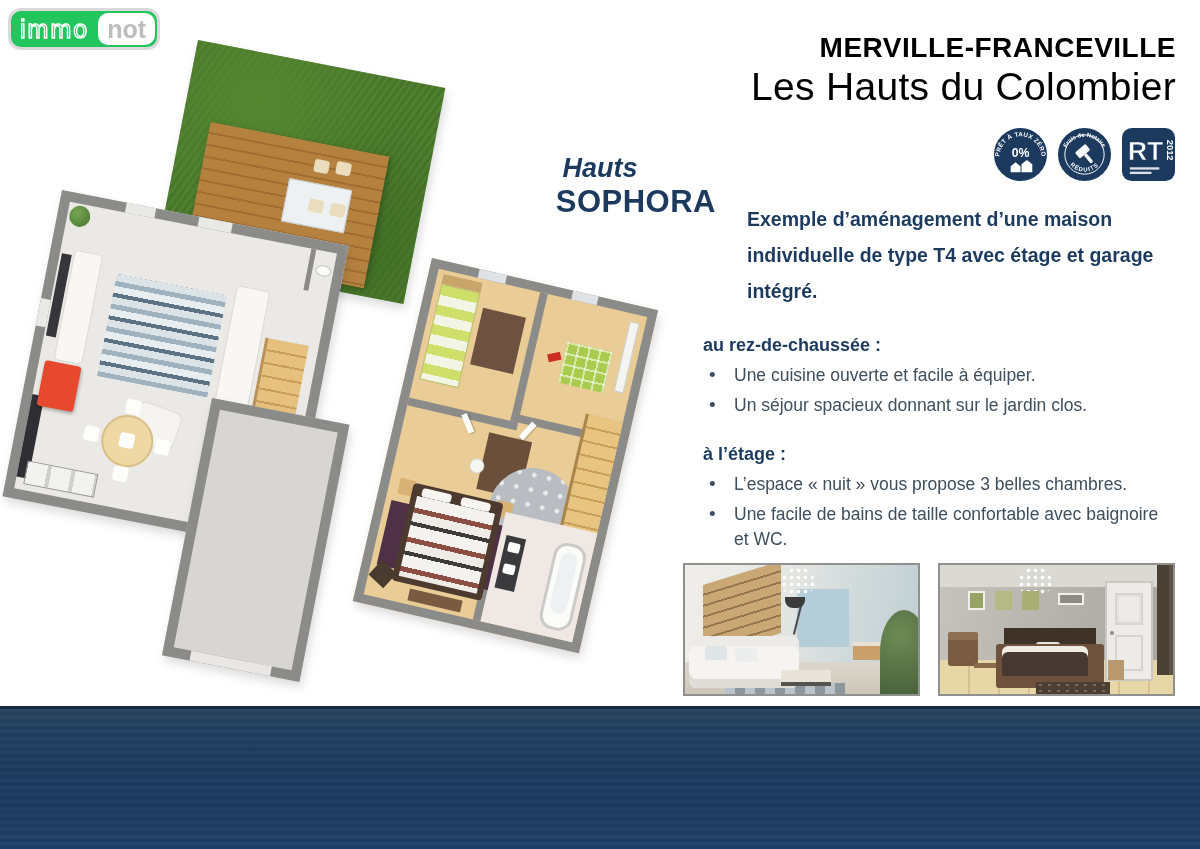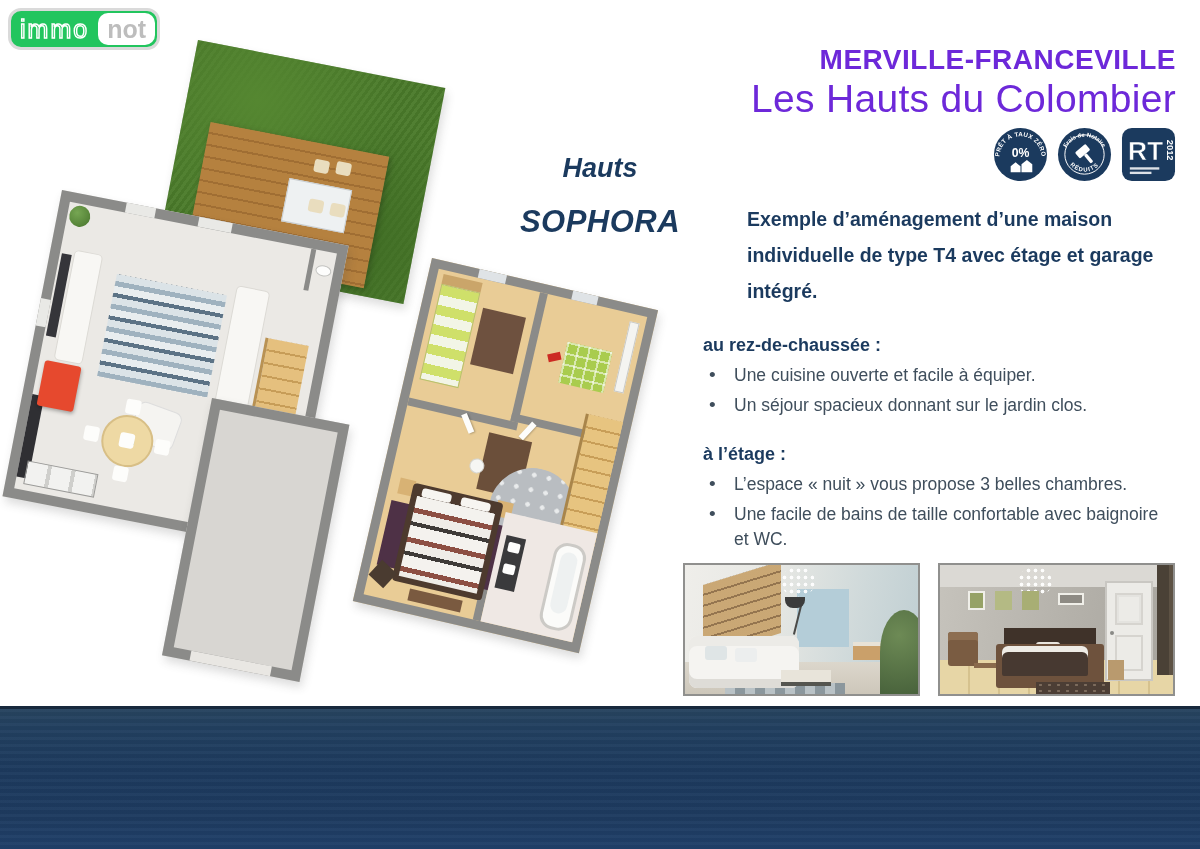--- a/index.html
+++ b/index.html
@@ -19,31 +19,31 @@
     flex:1; text-align:center; font-size:25px; letter-spacing:2px;
     color:transparent; -webkit-text-stroke:1.4px #ffffff; font-weight:400;
   }
   .logo-not {
     background:#ffffff; border-radius:10px; margin:2px 2px 2px 0; height:32px;
     padding:0 9px; display:flex; align-items:center;
     font-size:25px; font-weight:700; color:#bdbdbd;
   }
 
   
-  .header-block { position:absolute; right:24px; top:44px; text-align:right; color:#6d28d9; }
+  .header-block { position:absolute; right:24px; top:32px; text-align:right; color:#000000; }
   .header-location { font-size:28px; font-weight:800; letter-spacing:.5px; }
   .header-residence { font-size:39px; font-weight:400; letter-spacing:.3px; margin-top:1px; }
 
   .badges { position:absolute; right:24px; top:127px; display:flex; gap:9px; }
   .badge { width:55px; height:55px; }
 
   
   .maison-block { position:absolute; left:484px; top:153px; width:232px; text-align:center; color:#1b3a5e; }
   .maison-l1 { font-size:27px; font-weight:700; font-style:italic; }
-  .maison-l2 { font-size:31px; font-weight:700; font-style:italic; letter-spacing:.5px; margin-top:20px; }
+  .maison-l2 { font-size:31px; font-weight:700; letter-spacing:.5px; margin-top:0;text-align:right; }
   .maison-l3 { font-size:21px; font-weight:400; color:#2b4a66; margin-top:4px; }
   .maison-l3 sup { font-size:13px; }
 
   
   .desc { position:absolute; left:703px; top:201px; width:474px; color:#1b3a5e; }
   .desc-intro { font-size:19.5px; font-weight:700; line-height:1.85;margin-left:44px; }
   .desc-section { margin-top:26px; }
   .desc-title { font-size:18px; font-weight:700; margin-bottom:7px; }
   .desc ul { list-style:none; }
   .desc li {

